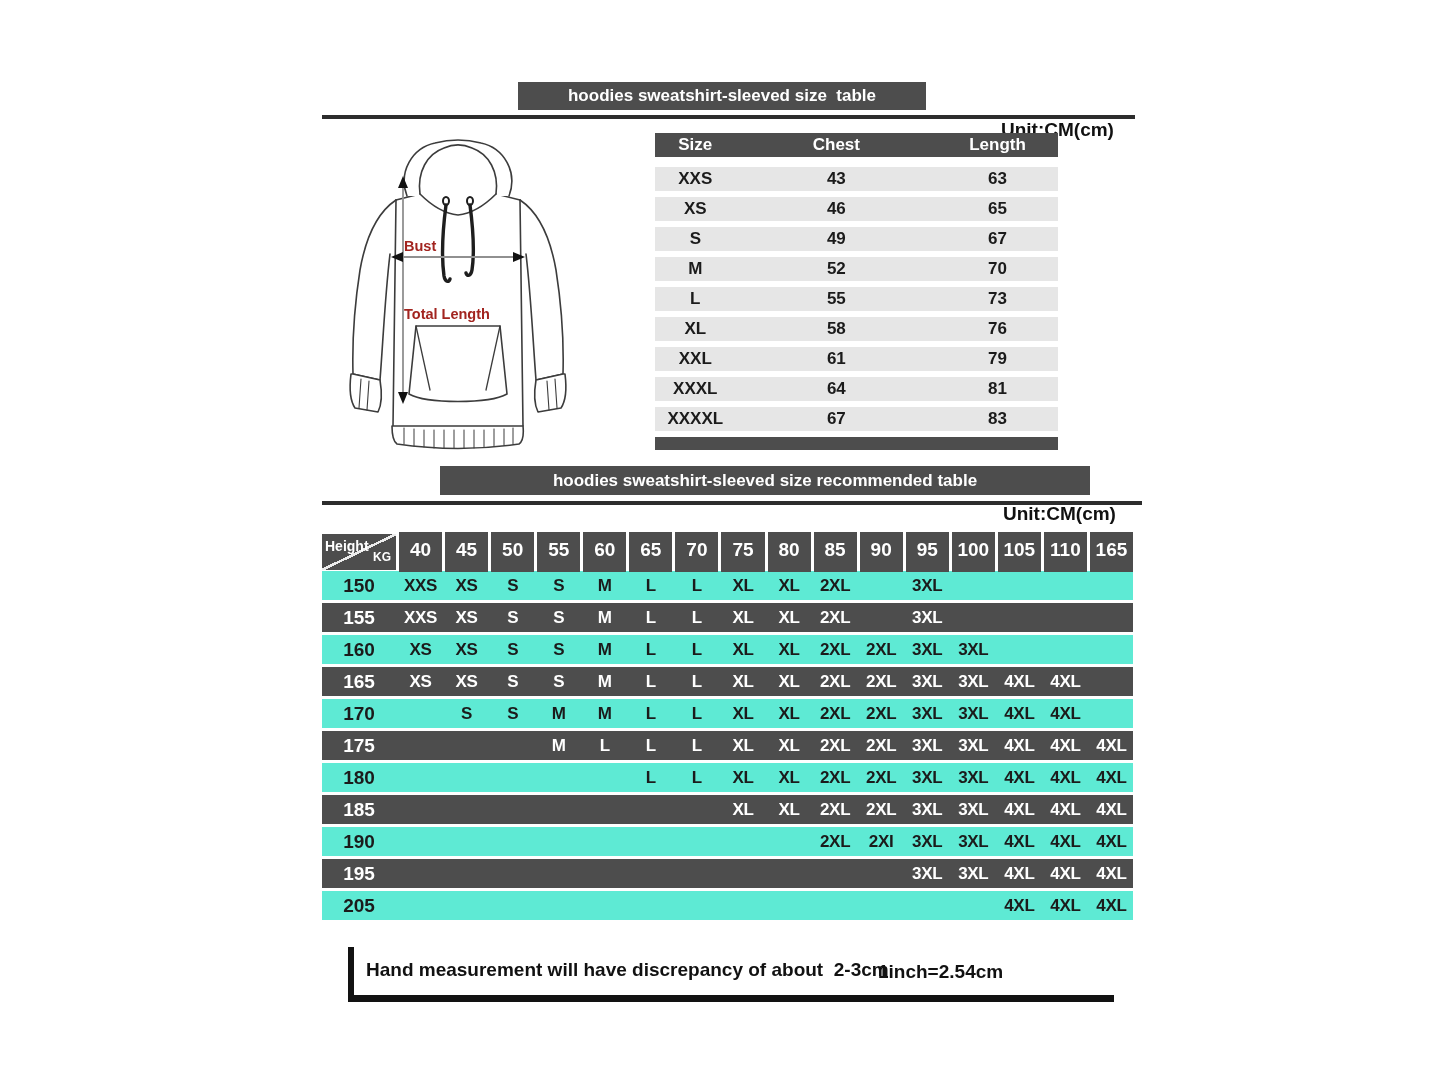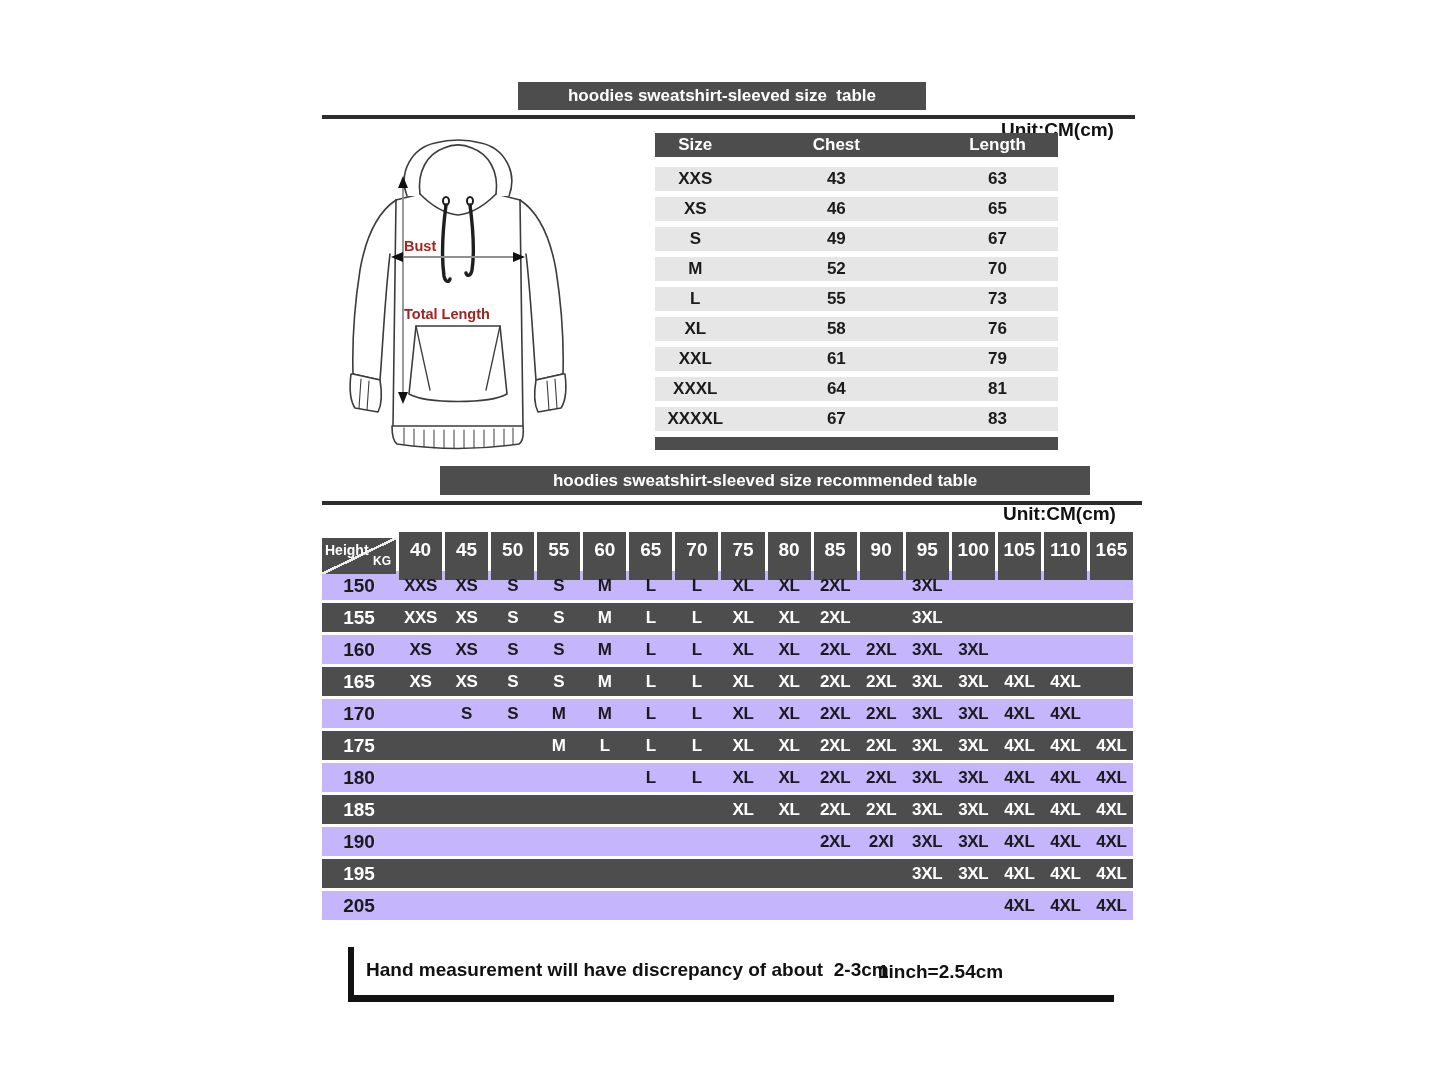--- a/index.html
+++ b/index.html
@@ -36,32 +36,32 @@
   .st-footer{height:13px;background:#4d4d4d;}
 
   
   #matrix{left:322px;top:532px;width:811px;}
   .m-grid{
     display:grid;grid-template-columns:74px repeat(16,1fr);
     column-gap:3px;align-items:center;
   }
   #matrix-header{height:36px;}
   .m-head-cell{
-    background:#4d4d4d;color:#fff;height:48px;line-height:36px;
+    background:#4d4d4d;color:#fff;height:40px;line-height:36px;
     text-align:center;font-weight:bold;font-size:19px;
   }
   .corner{
     position:relative;height:36px;background:#4d4d4d;
     background-image:linear-gradient(to bottom right,
       transparent 48%, #ececec 48%, #ececec 52%, transparent 52%);
   }
   .corner .kg{position:absolute;top:16px;right:5px;color:#fff;font-weight:bold;font-size:12px;}
   .corner .hgt{position:absolute;bottom:16px;left:3px;color:#fff;font-weight:bold;font-size:14px;}
   .m-row{height:29px;margin-top:3px;}
-  .m-row.light{background:#c4b5fd;color:#1b1b1b;}
+  .m-row.light{background:#5eead4;color:#1b1b1b;}
   .m-row.dark{background:#4d4d4d;color:#fff;}
   .m-height{text-align:center;font-weight:bold;font-size:19px;}
   .m-cell{text-align:center;font-weight:bold;font-size:17px;letter-spacing:-0.3px;}
 
   
   #hoodie-wrap{left:332px;top:136px;width:268px;height:324px;}
   .red-label{font-weight:bold;font-size:14.5px;fill:#a2241f;font-family:"Liberation Sans",sans-serif;}
 
   
   #note-frame{

